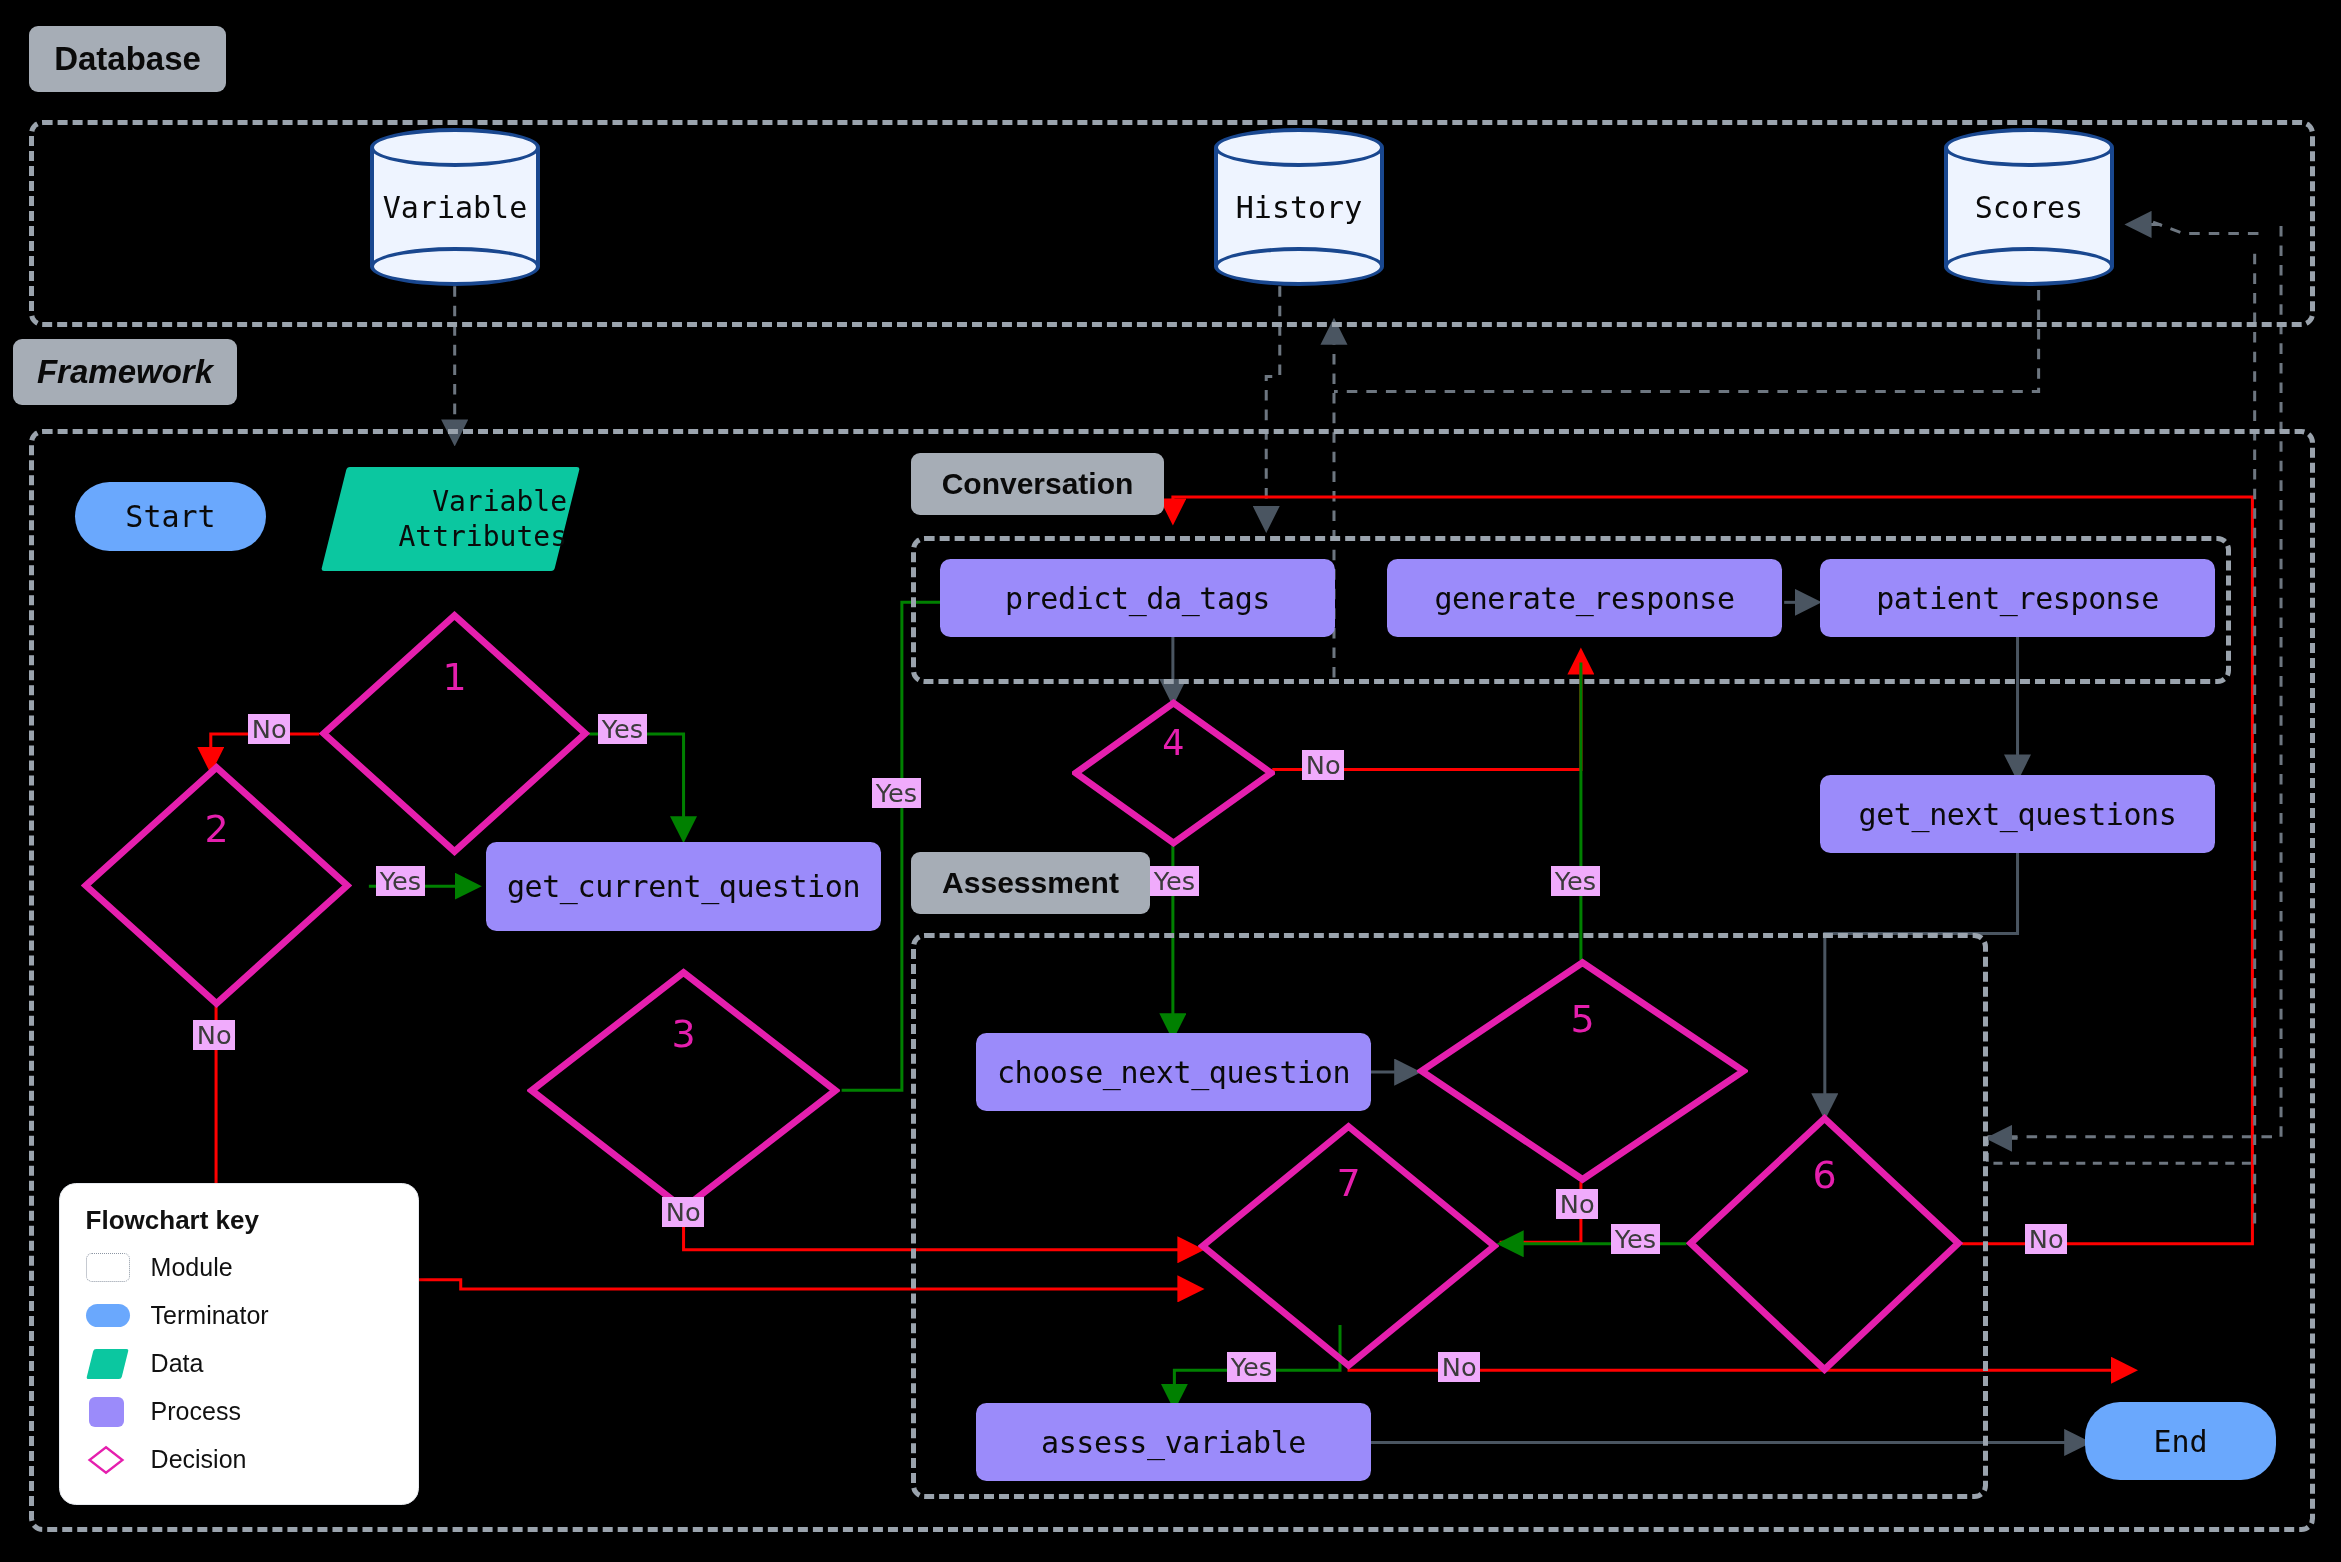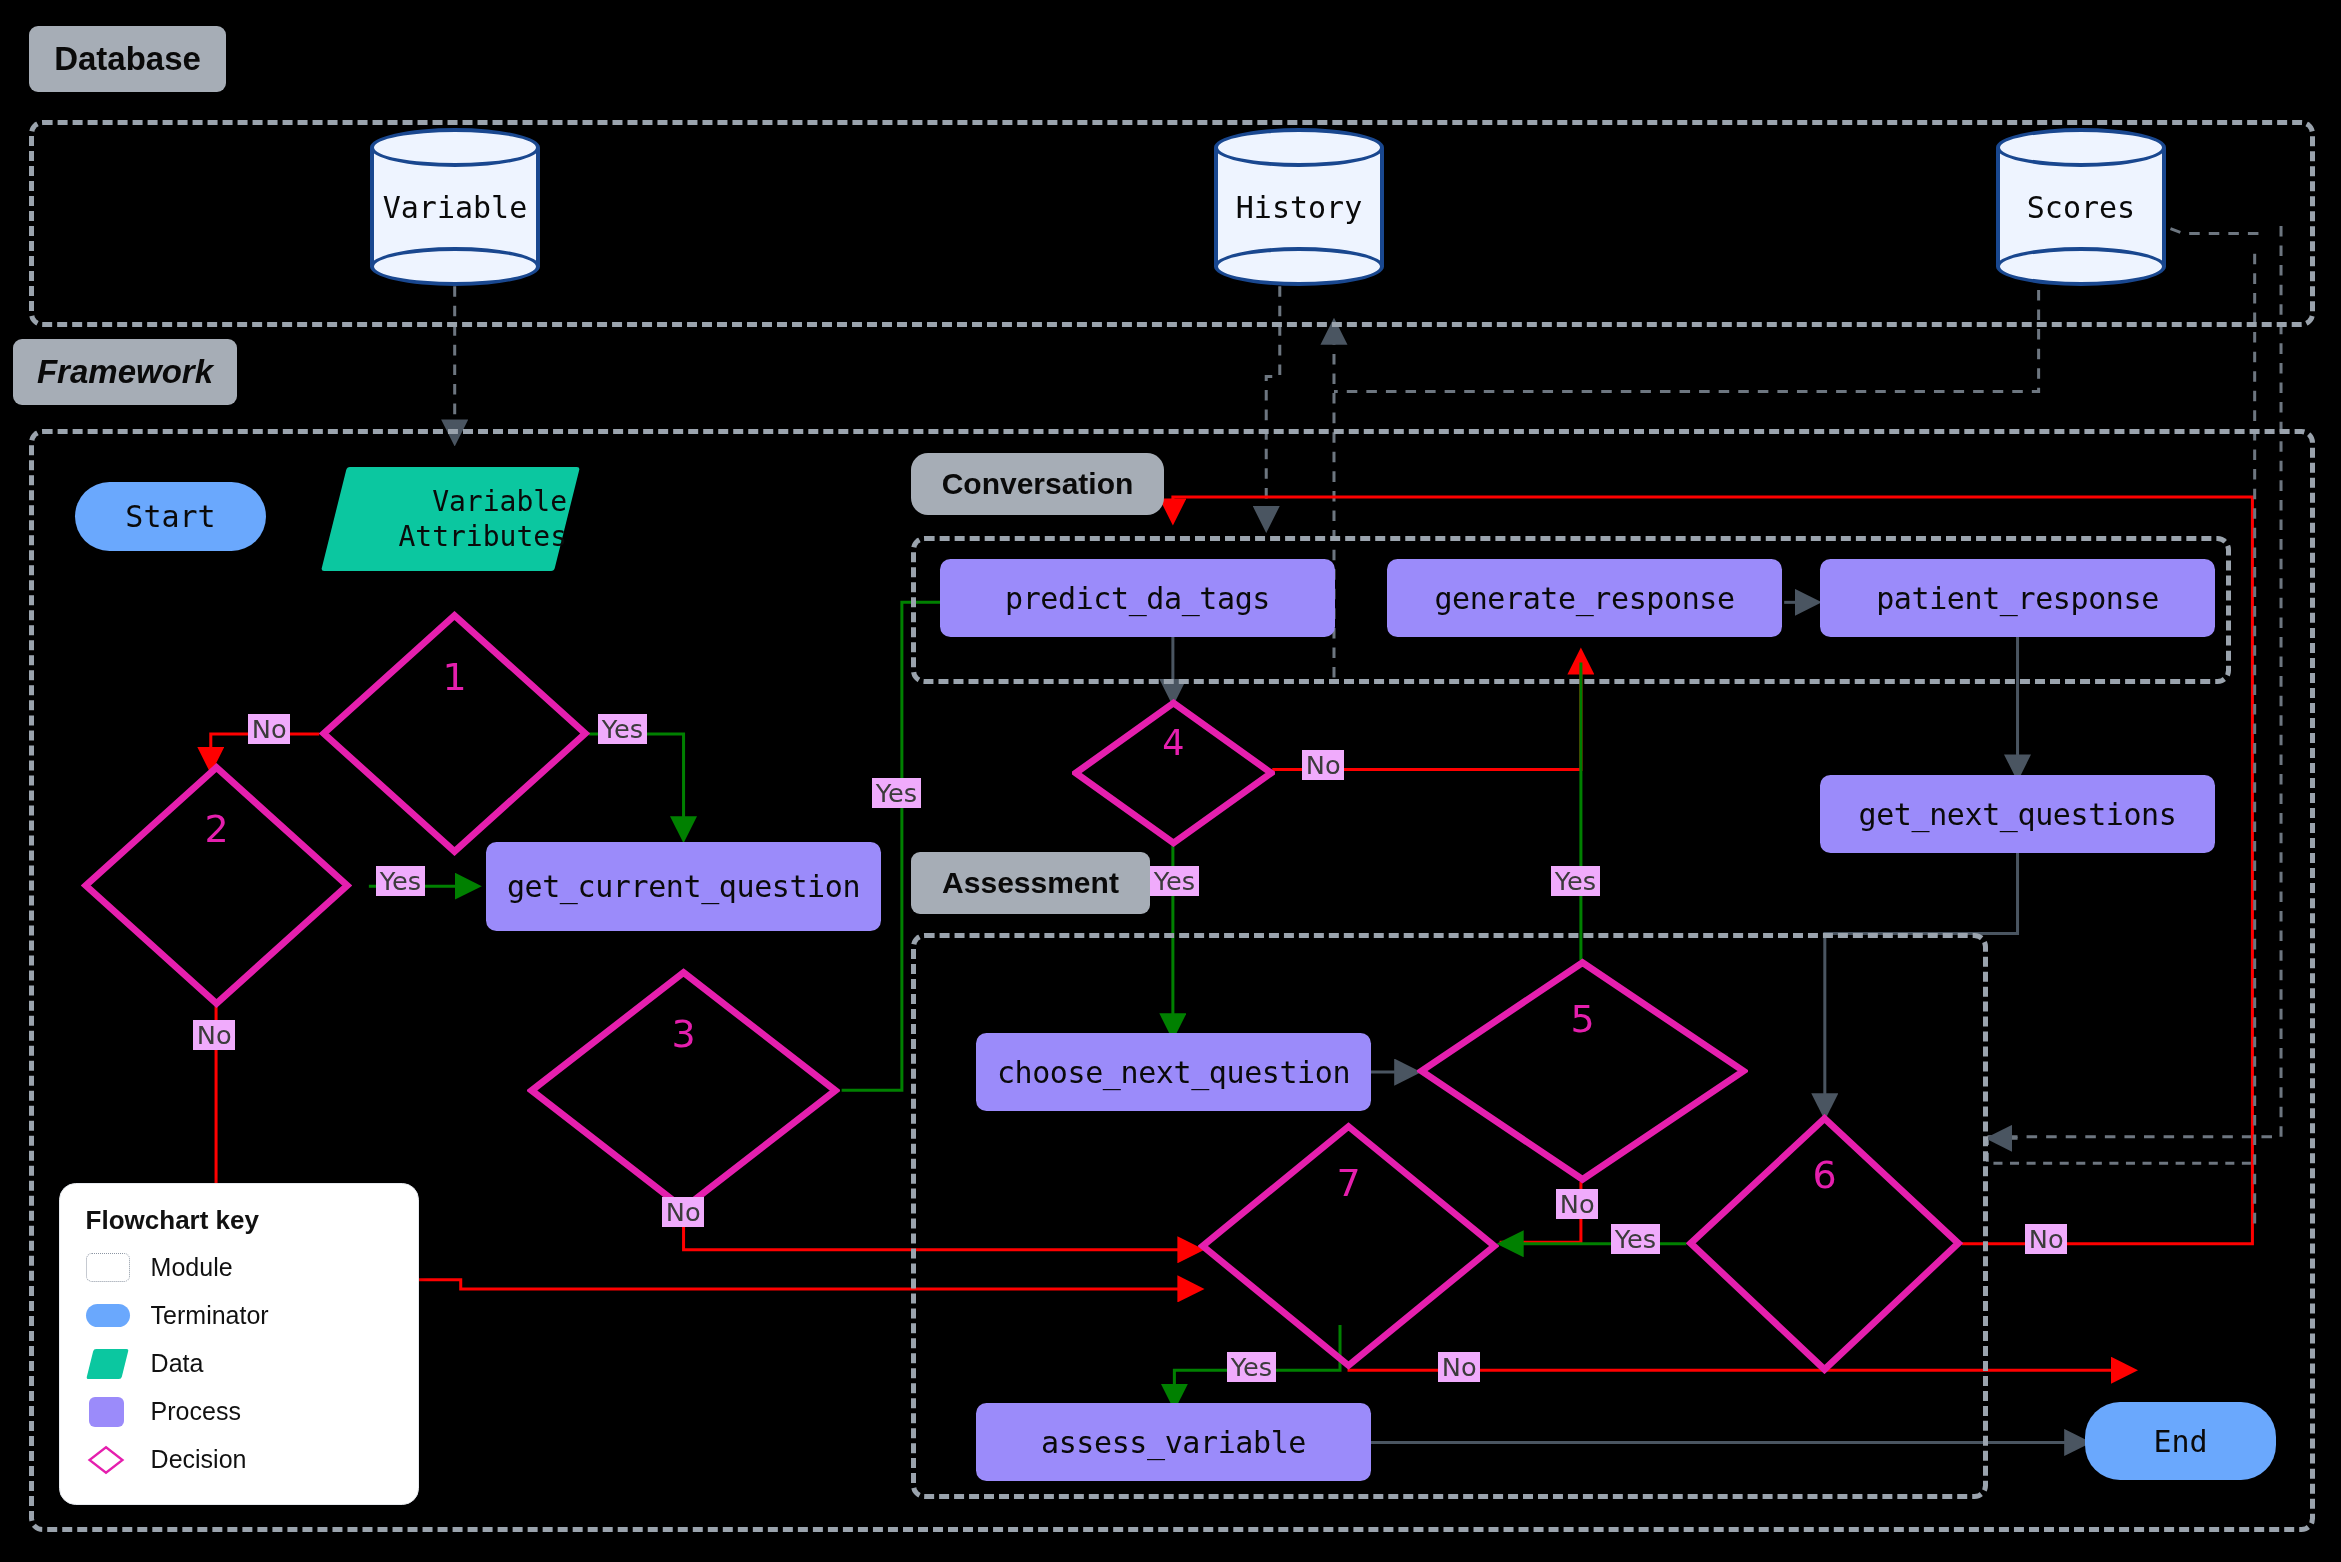--- a/index.html
+++ b/index.html
@@ -140,40 +140,40 @@
     </g>
   </svg>
 
   <div class="cluster" style="left:29px;top:120px;width:2286px;height:207px;"></div>
   <div class="cluster-label" style="left:29px;top:26px;width:197px;height:66px;font-size:33px;">Database</div>
 
   <div class="cluster" style="left:29px;top:429px;width:2286px;height:1103px;"></div>
   <div class="cluster-label" style="left:13px;top:339px;width:224px;height:66px;font-size:33px;font-style:italic;">Framework</div>
 
   <div class="cluster inner" style="left:911px;top:536px;width:1320px;height:148px;"></div>
-  <div class="cluster-label" style="left:911px;top:453px;width:253px;height:62px;font-size:30px;border-radius:17px;">Conversation</div>
+  <div class="cluster-label" style="left:911px;top:453px;width:253px;height:62px;font-size:30px;">Conversation</div>
 
   <div class="cluster inner" style="left:911px;top:933px;width:1077px;height:566px;"></div>
   <div class="cluster-label" style="left:911px;top:852px;width:239px;height:62px;font-size:30px;">Assessment</div>
 
   <div class="cyl" style="left:370px;top:128px;width:170px;height:158px;">
     <div class="body"></div>
     <div class="bot"></div>
     <div class="top"></div>
     <div class="lbl">Variable</div>
   </div>
 
   <div class="cyl" style="left:1214px;top:128px;width:170px;height:158px;">
     <div class="body"></div>
     <div class="bot"></div>
     <div class="top"></div>
     <div class="lbl">History</div>
   </div>
 
-  <div class="cyl" style="left:1996px;top:128px;width:170px;height:158px;">
+  <div class="cyl" style="left:1944px;top:128px;width:170px;height:158px;">
     <div class="body"></div>
     <div class="bot"></div>
     <div class="top"></div>
     <div class="lbl">Scores</div>
   </div>
 
   <div class="node term" style="left:75px;top:482px;width:191px;height:69px;">
     <span>Start</span>
   </div>
   <div class="node term" style="left:2085px;top:1402px;width:191px;height:78px;">

